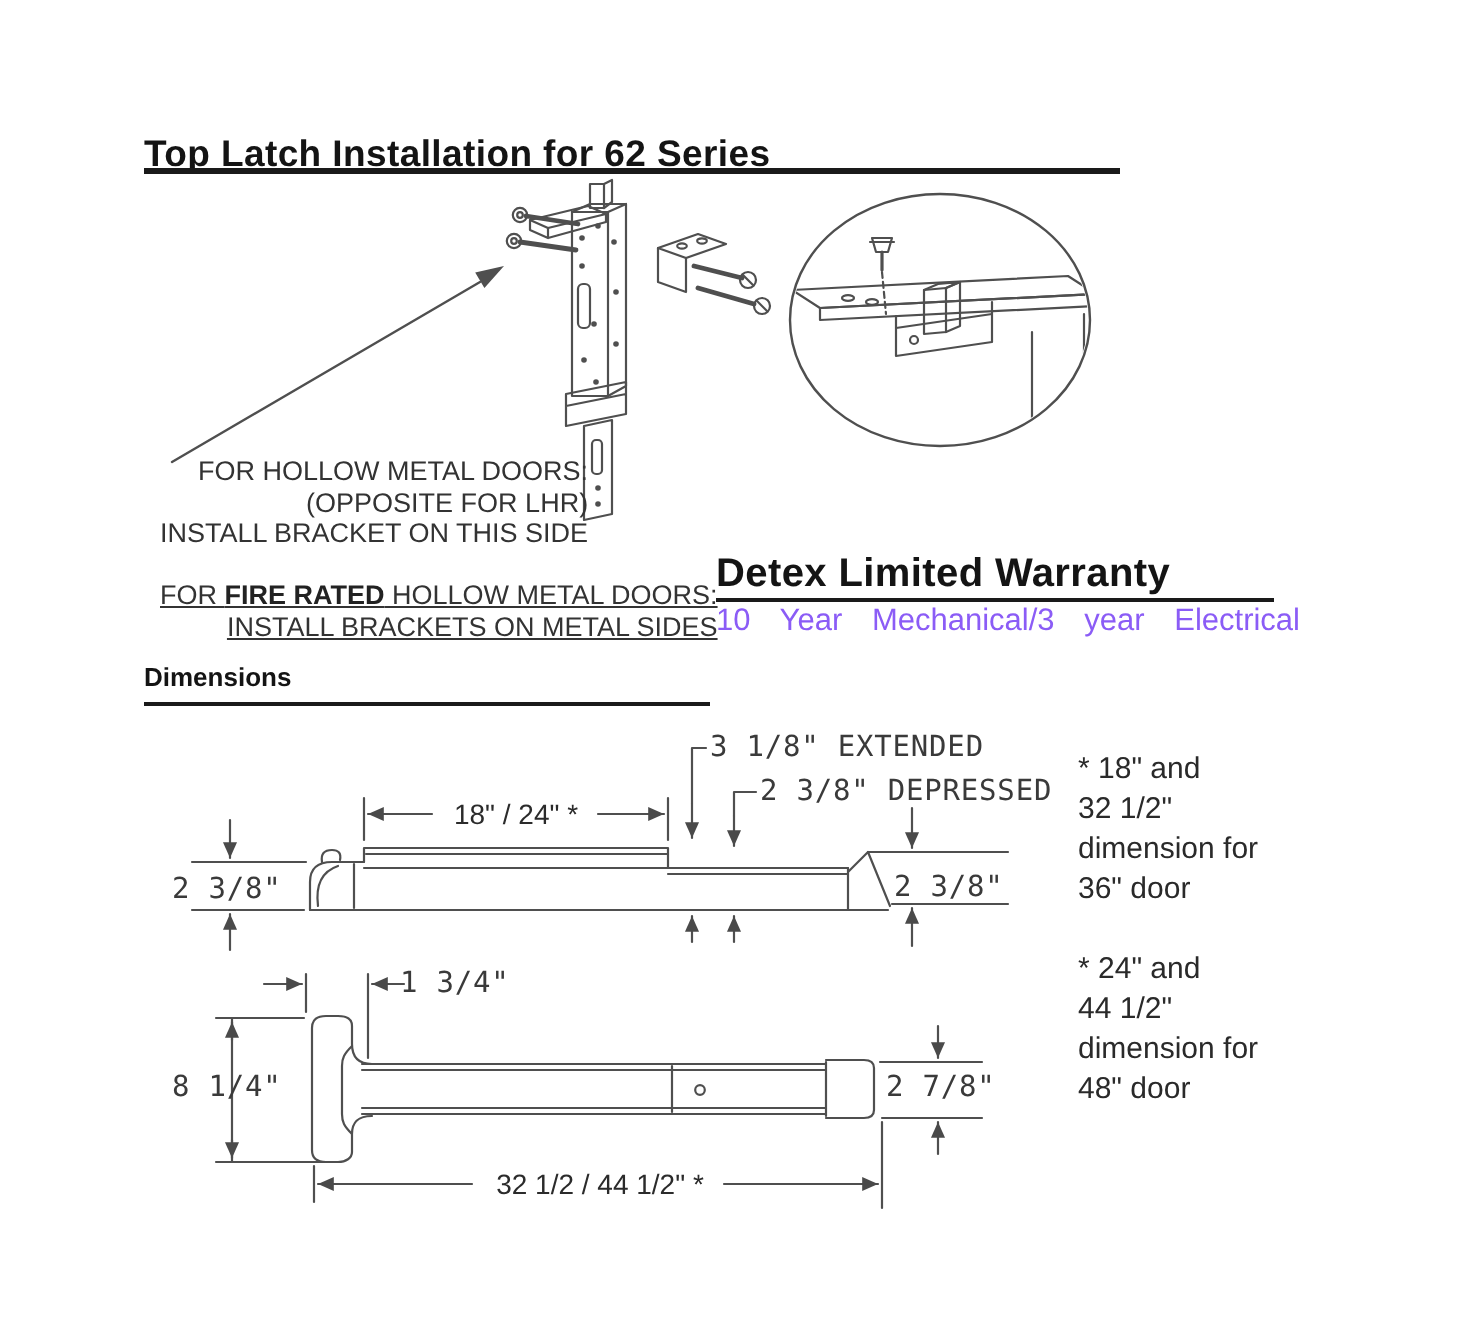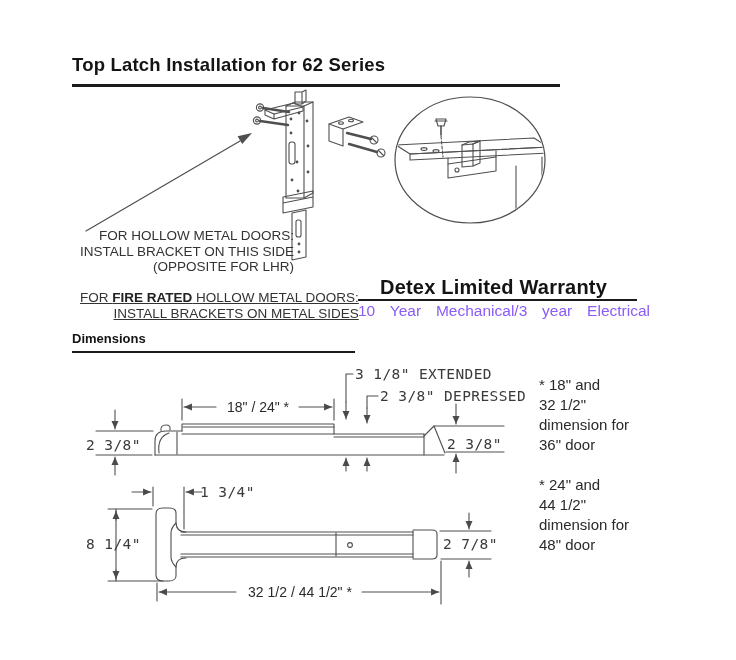--- a/index.html
+++ b/index.html
@@ -173,36 +173,36 @@
         <line x1="469" y1="513" x2="469" y2="529" marker-end="url(#arr)"></line>
         <line x1="469" y1="577" x2="469" y2="561" marker-end="url(#arr)"></line>
         <line x1="157" y1="583" x2="157" y2="601"></line>
         <line x1="441" y1="561" x2="441" y2="604"></line>
         <line x1="236" y1="592" x2="159" y2="592" marker-end="url(#arr)"></line>
         <line x1="362" y1="592" x2="439" y2="592" marker-end="url(#arr)"></line>
       </g>
     </g>
   </svg>
 
-  <div class="abs h1" style="left:72px;top:54px;">Top Latch Installation for 62 Series</div>
+  <div class="abs h1" style="left:72px;top:66px;">Top Latch Installation for 62 Series</div>
   <div class="rule" style="left:72px;top:84px;width:488px;height:3px;"></div>
 
   <div class="abs note" style="left:80px;top:228px;">
     <div>FOR HOLLOW METAL DOORS:</div>
+    <div>(OPPOSITE FOR LHR)</div>
     <div>INSTALL BRACKET ON THIS SIDE</div>
-    <div>(OPPOSITE FOR LHR)</div>
   </div>
 
   <div class="abs note" style="left:80px;top:290px;text-decoration:underline;">
     <div><span>FOR </span><b>FIRE RATED</b><span> HOLLOW METAL DOORS:</span></div>
     <div>INSTALL BRACKETS ON METAL SIDES</div>
   </div>
 
 
-  <div class="abs h2" style="left:380px;top:276px;">Detex Limited Warranty</div>
+  <div class="abs h2" style="left:358px;top:276px;">Detex Limited Warranty</div>
   <div class="rule" style="left:358px;top:299px;width:279px;height:2px;"></div>
   <div class="wbody" style="left:358px;top:303px;">
     <span class="wline1">10 Year Mechanical/3 year Electrical</span>
   </div>
 
   <div class="abs h3" style="left:72px;top:331px;">Dimensions</div>
   <div class="rule" style="left:72px;top:351px;width:283px;height:2px;"></div>
 
   <div class="abs cad" style="left:355px;top:366px;">3 1/8" EXTENDED</div>
   <div class="abs cad" style="left:380px;top:388px;">2 3/8" DEPRESSED</div>

